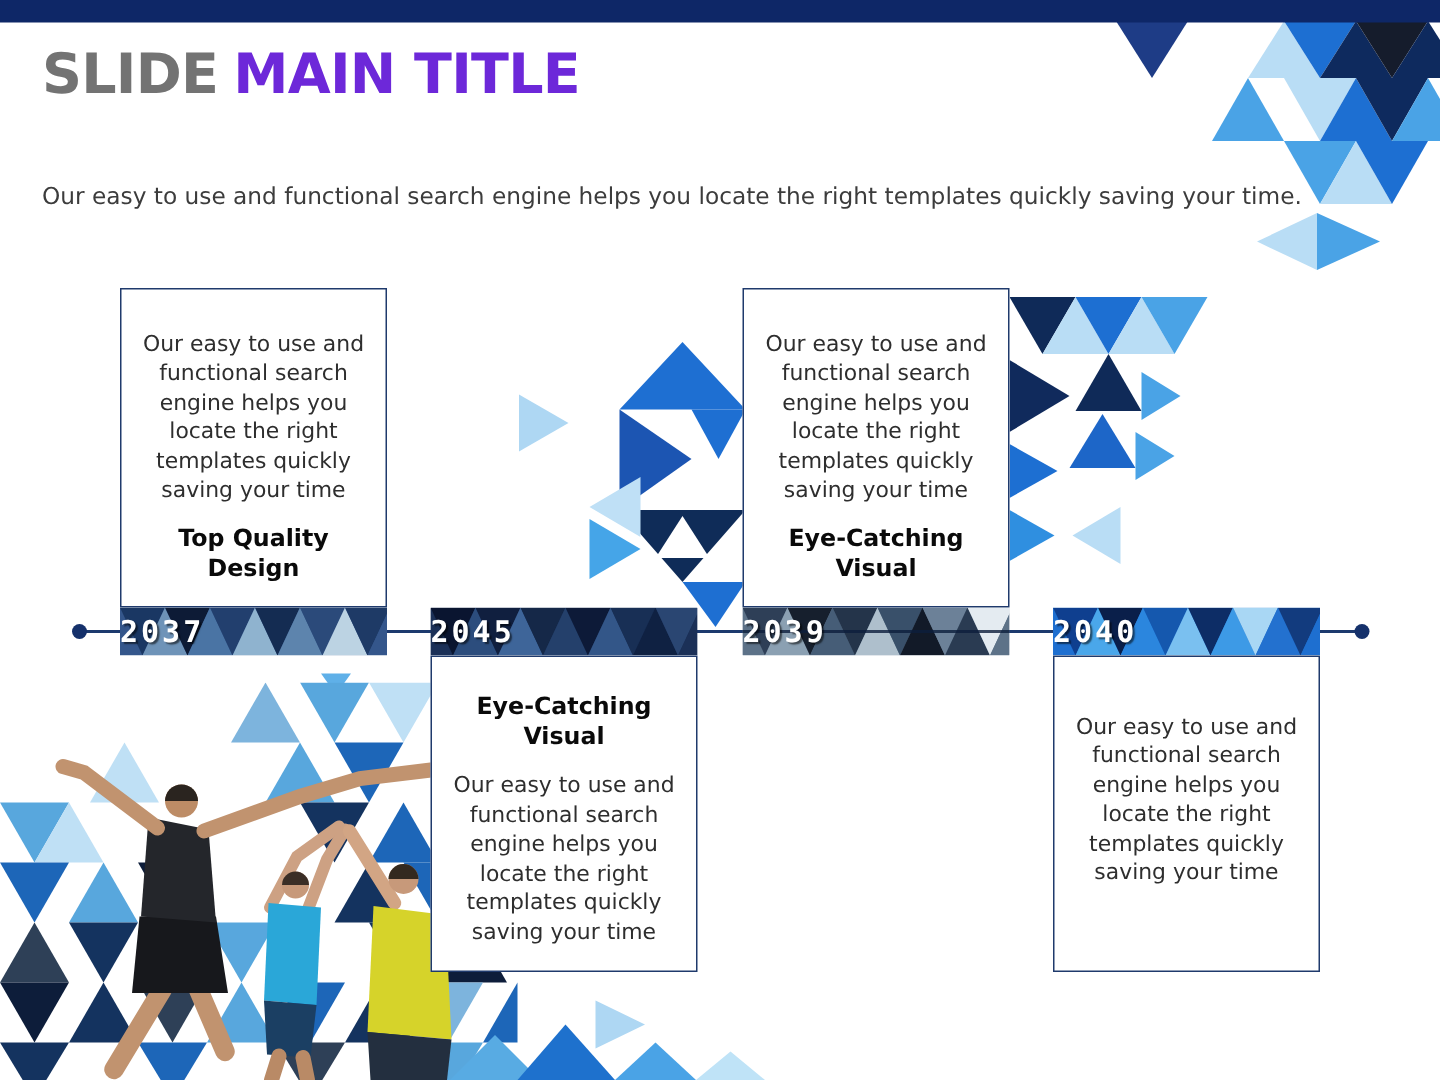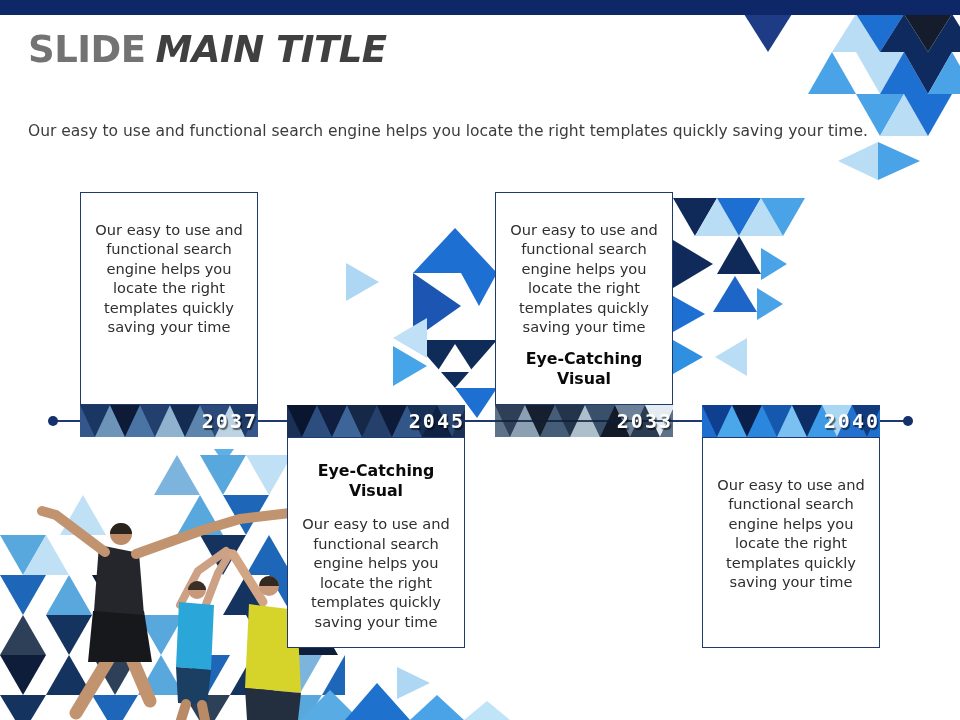--- a/index.html
+++ b/index.html
@@ -5,40 +5,40 @@
   html,body{margin:0;padding:0;background:#777;}
   .slide{
     position:relative;width:960px;height:720px;background:#ffffff;overflow:hidden;
     font-family:"DejaVu Sans","Liberation Sans",sans-serif;margin:0 auto;
   }
   .topbar{position:absolute;left:0;top:0;width:960px;height:15px;background:#0e2767;z-index:4;}
   .deco{position:absolute;z-index:1;}
   .page-title{position:absolute;left:28px;top:30px;margin:0;font-size:37px;line-height:1.1;
     font-weight:bold;letter-spacing:-0.5px;white-space:nowrap;z-index:3;}
   .title-accent{color:#737373;}
-  .title-rest{color:#404040;margin-left:10px;font-style:italic;}
+  .title-rest{color:#6d28d9;margin-left:10px;}
   .subtitle{position:absolute;left:28px;top:93px;margin:0;font-size:22px;font-weight:bold;color:#161616;z-index:3;}
   .intro{position:absolute;left:28px;top:122px;margin:0;font-size:15.5px;color:#3c3c3c;white-space:nowrap;z-index:3;}
   .timeline-line{position:absolute;left:53px;top:420px;width:855px;height:2px;background:#1d3a6e;z-index:1;}
   .timeline-dot{position:absolute;top:416px;width:10px;height:10px;border-radius:50%;background:#15316b;z-index:1;}
   .dot-left{left:48px;} .dot-right{left:903px;}
   .card{position:absolute;width:178px;background:#ffffff;border:1.6px solid #1f3a6c;box-sizing:border-box;
     text-align:center;z-index:2;padding:0 13px;}
   .card .card-body{font-size:14.6px;line-height:1.33;color:#2e2e2e;margin:0;}
   .card .card-heading{font-size:15.8px;line-height:1.25;color:#0a0a0a;margin:13px auto 0;max-width:126px;font-weight:bold;}
   .card.above{top:192px;height:213px;padding-top:27px;}
   .card.below{top:437px;height:211px;padding-top:23px;}
   .card.below .card-heading{margin:0 auto;}
   .card.below .card-body{margin-top:14px;}
   .pos-0{left:80px;} .pos-1{left:287px;} .pos-2{left:495px;} .pos-3{left:702px;}
   .year-banner{position:absolute;top:405px;width:178px;height:32px;z-index:2;overflow:hidden;}
   .year-banner svg{position:absolute;left:0;top:0;}
   .year-banner.line-over::after{content:"";position:absolute;left:0;right:0;top:15px;height:1.5px;
     background:rgba(13,30,60,.8);}
-  .year-label{position:relative;display:block;text-align:right;line-height:32px;color:#ffffff;
+  .year-label{position:relative;display:block;text-align:left;line-height:32px;color:#ffffff;
     font-weight:bold;font-size:20px;letter-spacing:2px;z-index:2;
     font-family:"DejaVu Sans Mono","Liberation Mono",monospace;
     text-shadow:1.5px 1.5px 1px rgba(0,0,0,.55);}
 </style>
 </head>
 <body>
 
 <div class="slide">
 
   <div class="topbar"></div>
@@ -172,20 +172,21 @@
     <polygon points="128,65 155,40 182,65" fill="#4aa3e6"></polygon>
     <polygon points="182,65 205,46 228,65" fill="#bfe3f7"></polygon>
   </svg>
 
   <div class="timeline-line"></div>
   <div class="timeline-dot dot-left"></div>
   <div class="timeline-dot dot-right"></div>
 
   <div class="card above pos-0">
     <p class="card-body">Our easy to use and functional search engine helps you locate the right templates quickly saving your time</p>
+    <h3 class="card-heading">Top Quality Design</h3>
   </div>
   <div class="year-banner pos-0">
     <svg width="178" height="32" viewBox="0 0 178 32">
         <rect width="178" height="32" fill="#34568b"></rect>
         <polygon points="-15,32 15,32 0,0" fill="#34568b"></polygon>
         <polygon points="0,0 30,0 15,32" fill="#1a3763"></polygon>
         <polygon points="15,32 45,32 30,0" fill="#6e93b8"></polygon>
         <polygon points="30,0 60,0 45,32" fill="#0d1b36"></polygon>
         <polygon points="45,32 75,32 60,0" fill="#4a74a4"></polygon>
         <polygon points="60,0 90,0 75,32" fill="#223f6e"></polygon>
@@ -241,21 +242,21 @@
         <polygon points="60,0 90,0 75,32" fill="#24344a"></polygon>
         <polygon points="75,32 105,32 90,0" fill="#aebfcc"></polygon>
         <polygon points="90,0 120,0 105,32" fill="#39506a"></polygon>
         <polygon points="105,32 135,32 120,0" fill="#121a28"></polygon>
         <polygon points="120,0 150,0 135,32" fill="#6c8198"></polygon>
         <polygon points="135,32 165,32 150,0" fill="#2a3b52"></polygon>
         <polygon points="150,0 180,0 165,32" fill="#e4ebf1"></polygon>
         <polygon points="165,32 195,32 180,0" fill="#5d7288"></polygon>
         <polygon points="180,0 210,0 195,32" fill="#2e3f57"></polygon>
       </svg>
-    <span class="year-label">2033</span>
+    <span class="year-label">2039</span>
   </div>
 
   <div class="year-banner pos-3">
     <svg width="178" height="32" viewBox="0 0 178 32">
         <rect width="178" height="32" fill="#1e6fd0"></rect>
         <polygon points="-15,32 15,32 0,0" fill="#1e6fd0"></polygon>
         <polygon points="0,0 30,0 15,32" fill="#0f3f8f"></polygon>
         <polygon points="15,32 45,32 30,0" fill="#4aa7ea"></polygon>
         <polygon points="30,0 60,0 45,32" fill="#0a1f4a"></polygon>
         <polygon points="45,32 75,32 60,0" fill="#2b86de"></polygon>

